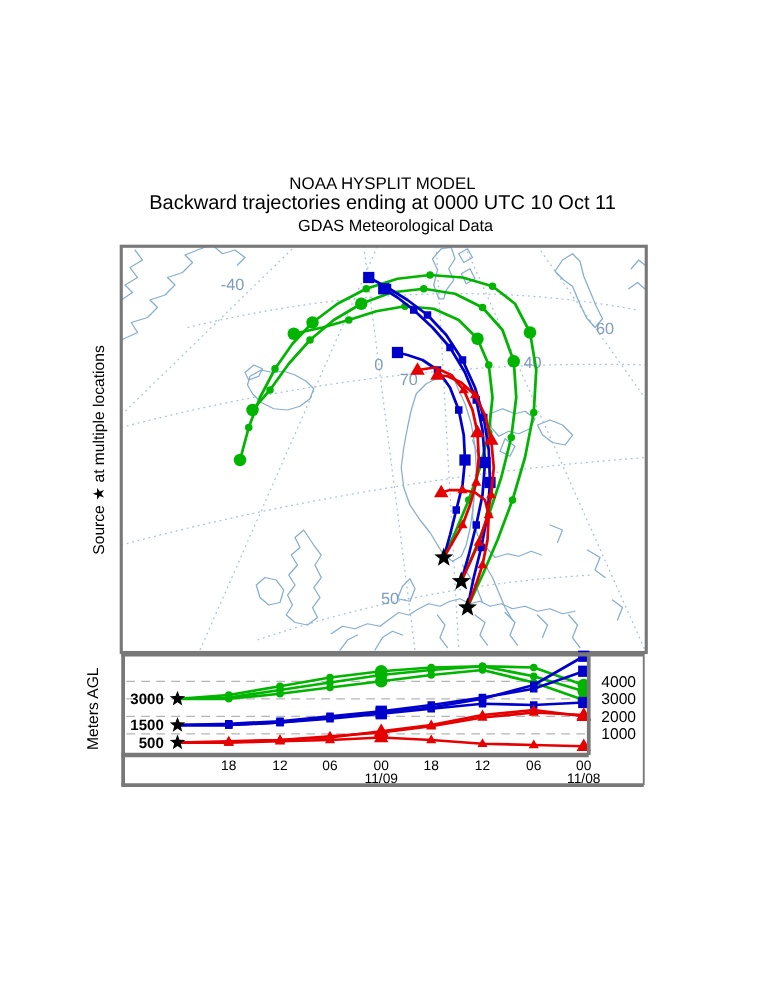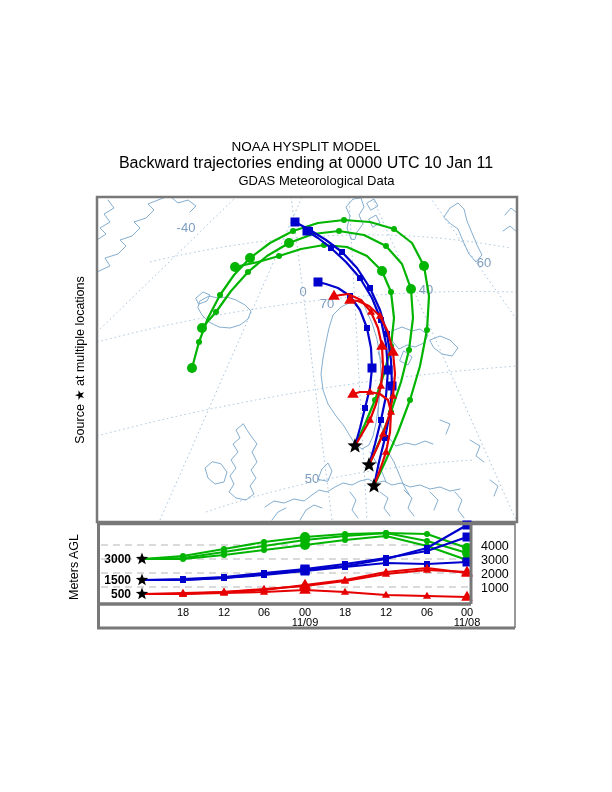--- a/index.html
+++ b/index.html
@@ -18,21 +18,21 @@
   .coast{fill:none;stroke-width:1;stroke-linejoin:round;stroke-linecap:round;}
   .traj{fill:none;stroke-width:2.2;stroke-linejoin:round;stroke-linecap:round;}
   .aglline{fill:none;stroke-width:2.2;stroke-linejoin:round;}
   .dashgrid{stroke:#b5b5b5;stroke-width:1;stroke-dasharray:7 5;}
 </style>
 </head>
 <body>
 
 <div id="page">
   <div class="title-line" id="title1">NOAA HYSPLIT MODEL</div>
-  <div class="title-line" id="title2">Backward trajectories ending at 0000 UTC 10 Jan 11</div>
+  <div class="title-line" id="title2">Backward trajectories ending at 0000 UTC 10 Oct 11</div>
   <div class="title-line" id="title3">GDAS Meteorological Data</div>
 
   <div class="vlabel" id="map-side-label">Source ★ at multiple locations</div>
   <div class="vlabel" id="agl-side-label">Meters AGL</div>
 
   <svg id="fig" width="612" height="792" viewBox="0 0 612 792" style="position:absolute;left:0;top:0;">
     <g id="g-graticule">
         <path d="M97,332 L236,197" class="grat" stroke="#a5c3de"></path>
         <path d="M160,520 L302,197" class="grat" stroke="#a5c3de"></path>
         <path d="M291,197 L332,520" class="grat" stroke="#a5c3de"></path>

